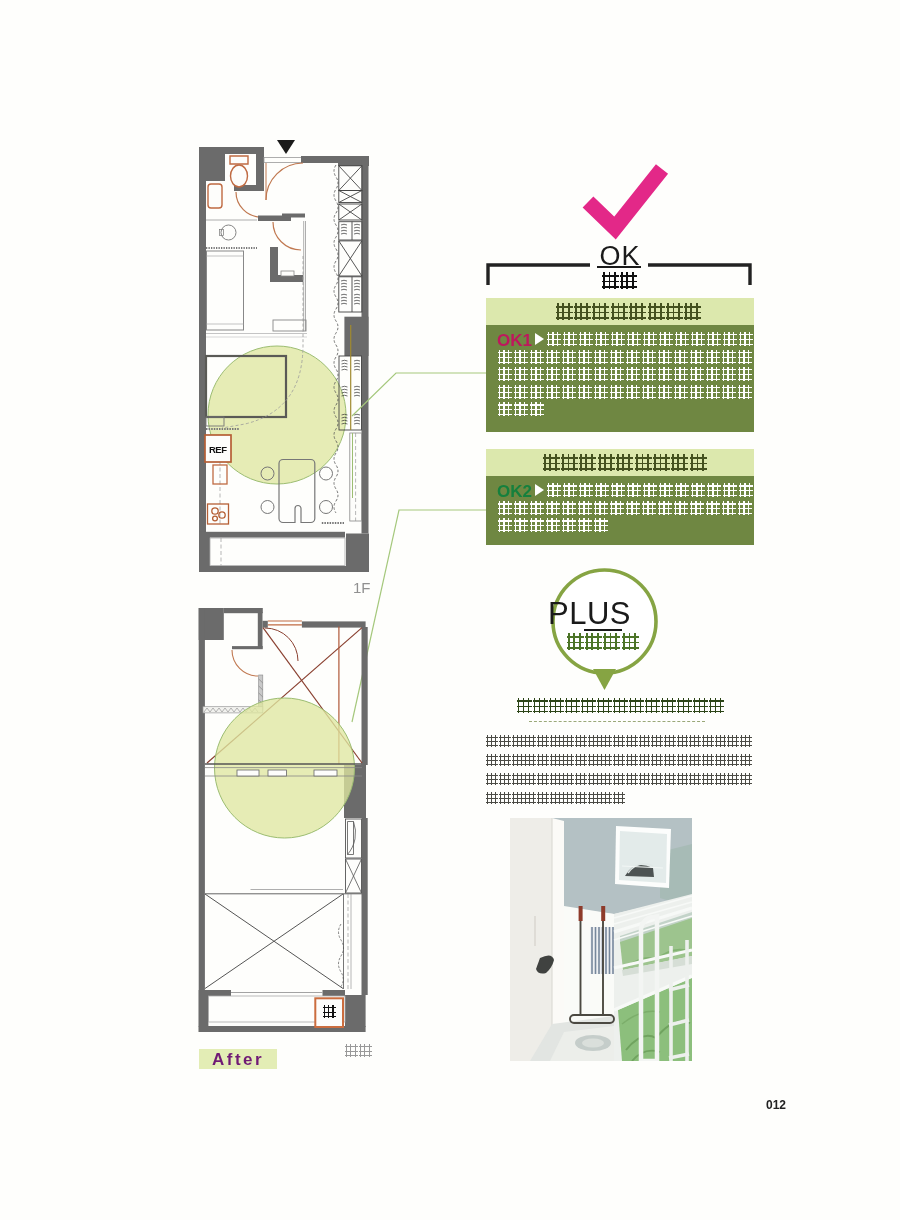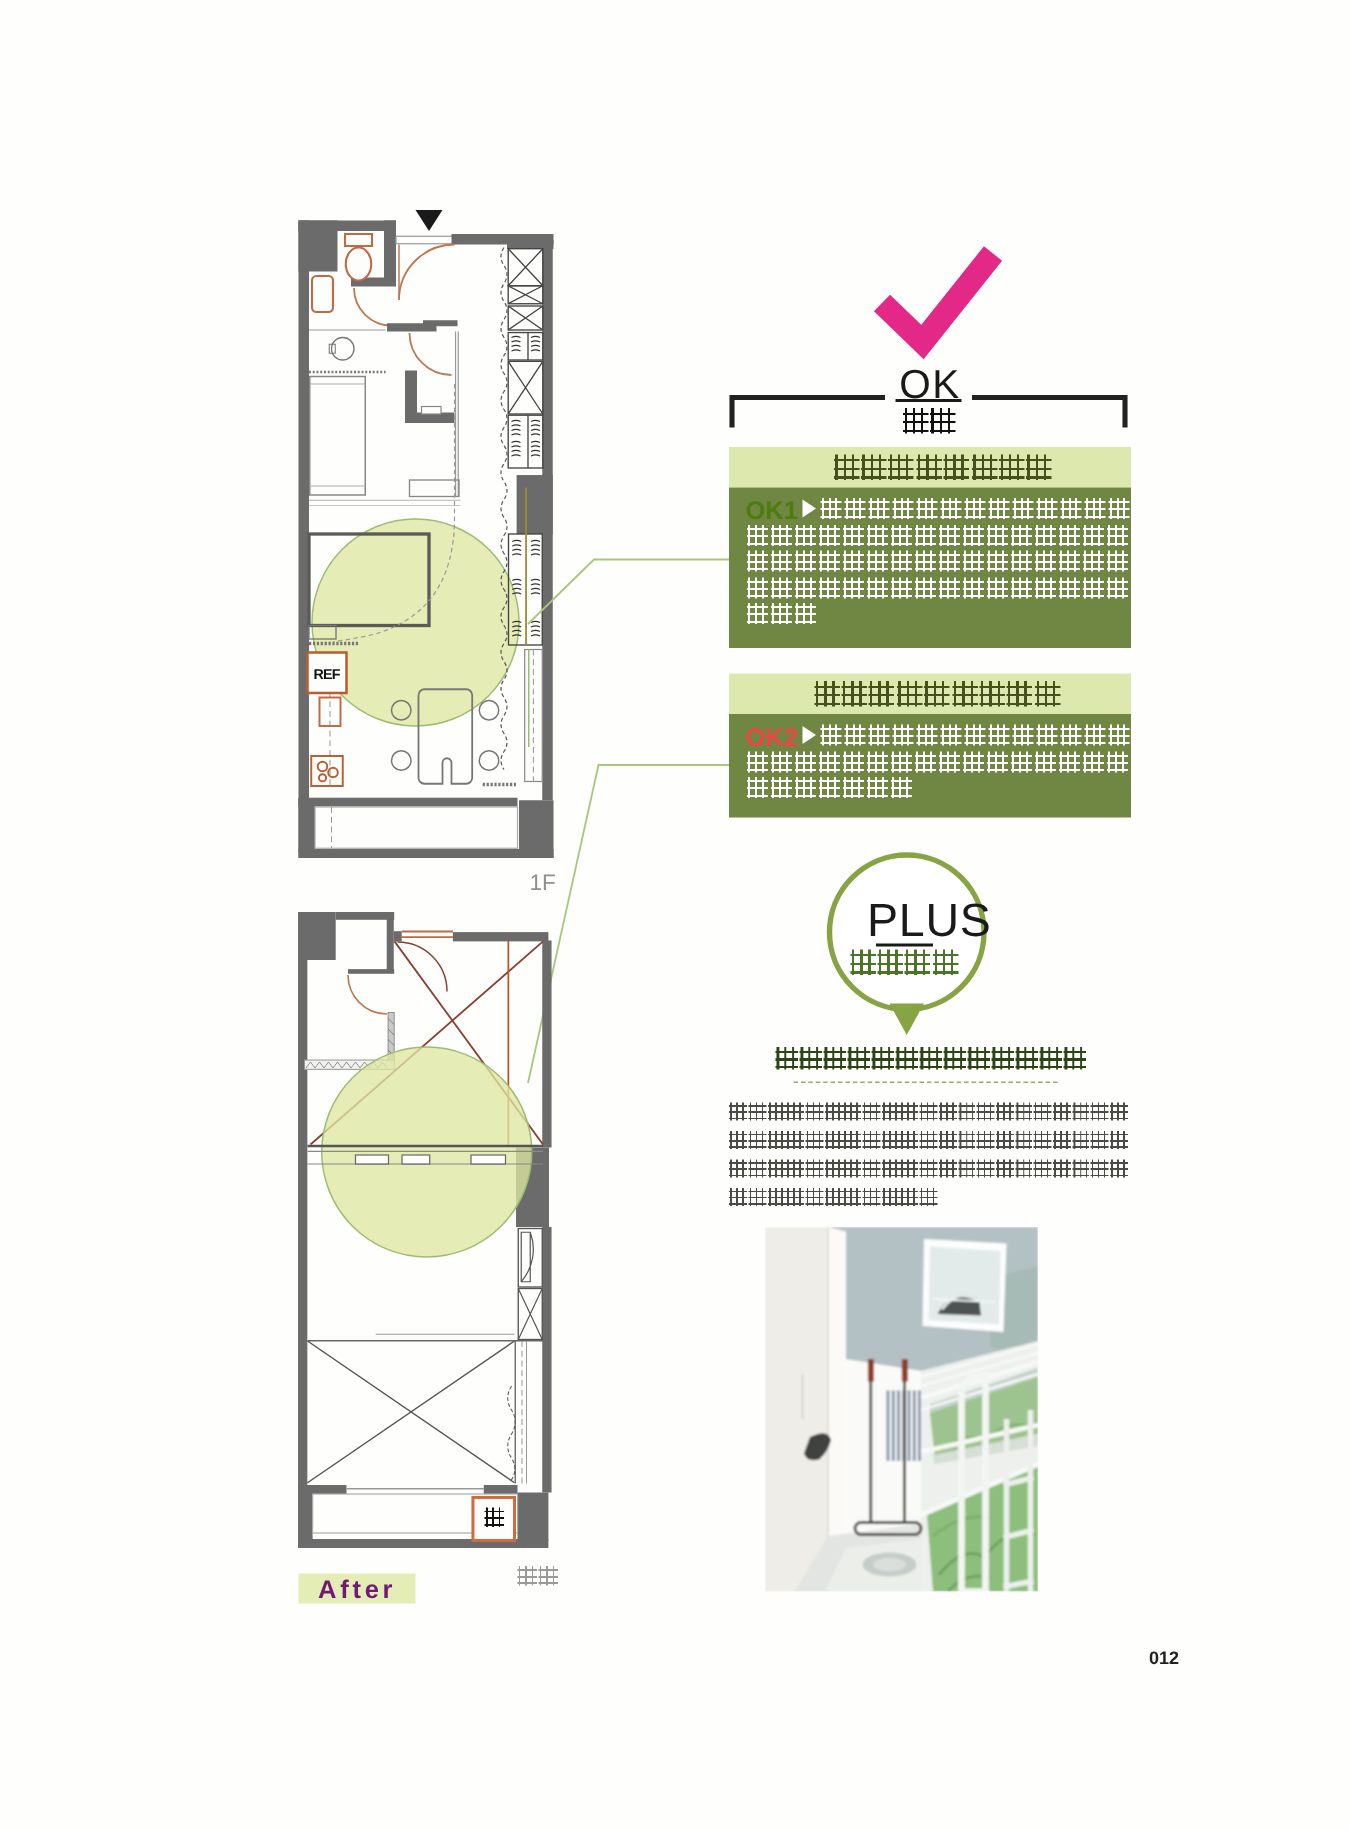--- a/index.html
+++ b/index.html
@@ -302,41 +302,41 @@
 <polyline points="2,24 2,4 104,4" fill="none" stroke="#222" stroke-width="3.4"></polyline>
 <polyline points="162,4 264,4 264,24" fill="none" stroke="#222" stroke-width="3.4"></polyline>
 </svg>
 
 <div class="zh" style="left:601px;top:272px;color:#111;"><span class="gh"><i></i><i></i></span></div>
 
 <div class="abs" style="left:486px;top:298px;width:268px;height:27px;background:#dce8ad;"></div>
 <div class="zh gh" style="left:555px;top:303px;color:#44511f;"><i></i><i></i><i></i><i></i><i></i><i></i><i></i><i></i></div>
 
 <div class="abs" style="left:486px;top:325px;width:268px;height:107px;background:#6f8742;"></div>
-<div class="abs" style="left:497px;top:331px;font-size:17px;font-weight:bold;color:#4d7c0f;">OK1<span style="display:inline-block;width:0;height:0;border-left:9px solid #fff;border-top:6px solid transparent;border-bottom:6px solid transparent;margin:0 4px 1px 3px;"></span></div>
+<div class="abs" style="left:497px;top:331px;font-size:17px;font-weight:bold;color:#be185d;">OK1<span style="display:inline-block;width:0;height:0;border-left:9px solid #fff;border-top:6px solid transparent;border-bottom:6px solid transparent;margin:0 4px 1px 3px;"></span></div>
 <div class="zh gb" style="left:546px;top:332px;color:#fff;"><i></i><i></i><i></i><i></i><i></i><i></i><i></i><i></i><i></i><i></i><i></i><i></i><i></i></div>
 <div class="zh gb" style="left:497px;top:349.5px;color:#fff;"><i></i><i></i><i></i><i></i><i></i><i></i><i></i><i></i><i></i><i></i><i></i><i></i><i></i><i></i><i></i><i></i></div>
 <div class="zh gb" style="left:497px;top:367px;color:#fff;"><i></i><i></i><i></i><i></i><i></i><i></i><i></i><i></i><i></i><i></i><i></i><i></i><i></i><i></i><i></i><i></i></div>
 <div class="zh gb" style="left:497px;top:384.5px;color:#fff;"><i></i><i></i><i></i><i></i><i></i><i></i><i></i><i></i><i></i><i></i><i></i><i></i><i></i><i></i><i></i><i></i></div>
 <div class="zh gb" style="left:497px;top:402px;color:#fff;"><i></i><i></i><i></i></div>
 
 <div class="abs" style="left:486px;top:449px;width:268px;height:27px;background:#dce8ad;"></div>
 <div class="zh gh" style="left:542px;top:454px;color:#44511f;"><i></i><i></i><i></i><i></i><i></i><i></i><i></i><i></i><i></i></div>
 
 <div class="abs" style="left:486px;top:476px;width:268px;height:69px;background:#6f8742;"></div>
-<div class="abs" style="left:497px;top:482px;font-size:17px;font-weight:bold;color:#ef4444;">OK2<span style="display:inline-block;width:0;height:0;border-left:9px solid #fff;border-top:6px solid transparent;border-bottom:6px solid transparent;margin:0 4px 1px 3px;"></span></div>
+<div class="abs" style="left:497px;top:482px;font-size:17px;font-weight:bold;color:#15803d;">OK2<span style="display:inline-block;width:0;height:0;border-left:9px solid #fff;border-top:6px solid transparent;border-bottom:6px solid transparent;margin:0 4px 1px 3px;"></span></div>
 <div class="zh gb" style="left:546px;top:483px;color:#fff;"><i></i><i></i><i></i><i></i><i></i><i></i><i></i><i></i><i></i><i></i><i></i><i></i><i></i></div>
 <div class="zh gb" style="left:497px;top:500.5px;color:#fff;"><i></i><i></i><i></i><i></i><i></i><i></i><i></i><i></i><i></i><i></i><i></i><i></i><i></i><i></i><i></i><i></i></div>
 <div class="zh gb" style="left:497px;top:518px;color:#fff;"><i></i><i></i><i></i><i></i><i></i><i></i><i></i></div>
 
 <svg class="abs" style="left:548px;top:565px" width="115" height="130" viewBox="0 0 115 130">
 <circle cx="56.5" cy="56.5" r="51.5" fill="#fff" stroke="#86a443" stroke-width="3.6"></circle>
 <polygon points="45,104 68,104 56.5,125" fill="#86a443"></polygon>
 </svg>
-<div class="abs" style="left:548px;top:596px;width:113px;text-align:right;font-size:31px;letter-spacing:0.5px;color:#1a1a1a;">PLUS</div>
+<div class="abs" style="left:548px;top:596px;width:113px;text-align:left;font-size:31px;letter-spacing:0.5px;color:#1a1a1a;">PLUS</div>
 <div class="abs" style="left:584px;top:629px;width:38px;height:2px;background:#1a1a1a;"></div>
 <div class="zh" style="left:566px;top:633px;color:#4c7427;"><span class="gh"><i></i><i></i><i></i><i></i></span></div>
 
 <div class="zh gt" style="left:516px;top:698px;color:#2c4517;"><i></i><i></i><i></i><i></i><i></i><i></i><i></i><i></i><i></i><i></i><i></i><i></i><i></i></div>
 
 <div class="abs" style="left:529px;top:721px;width:176px;height:0;border-top:1.6px dashed #9aa878;"></div>
 
 <div class="zh gp" style="left:486px;top:735px;color:#4b4b45;"><i></i><i></i><i></i><i></i><i></i><i></i><i></i><i></i><i></i><i></i><i></i><i></i><i></i><i></i><i></i><i></i><i></i><i></i><i></i><i></i><i></i></div>
 <div class="zh gp" style="left:486px;top:754px;color:#4b4b45;"><i></i><i></i><i></i><i></i><i></i><i></i><i></i><i></i><i></i><i></i><i></i><i></i><i></i><i></i><i></i><i></i><i></i><i></i><i></i><i></i><i></i></div>
 <div class="zh gp" style="left:486px;top:773px;color:#4b4b45;"><i></i><i></i><i></i><i></i><i></i><i></i><i></i><i></i><i></i><i></i><i></i><i></i><i></i><i></i><i></i><i></i><i></i><i></i><i></i><i></i><i></i></div>

